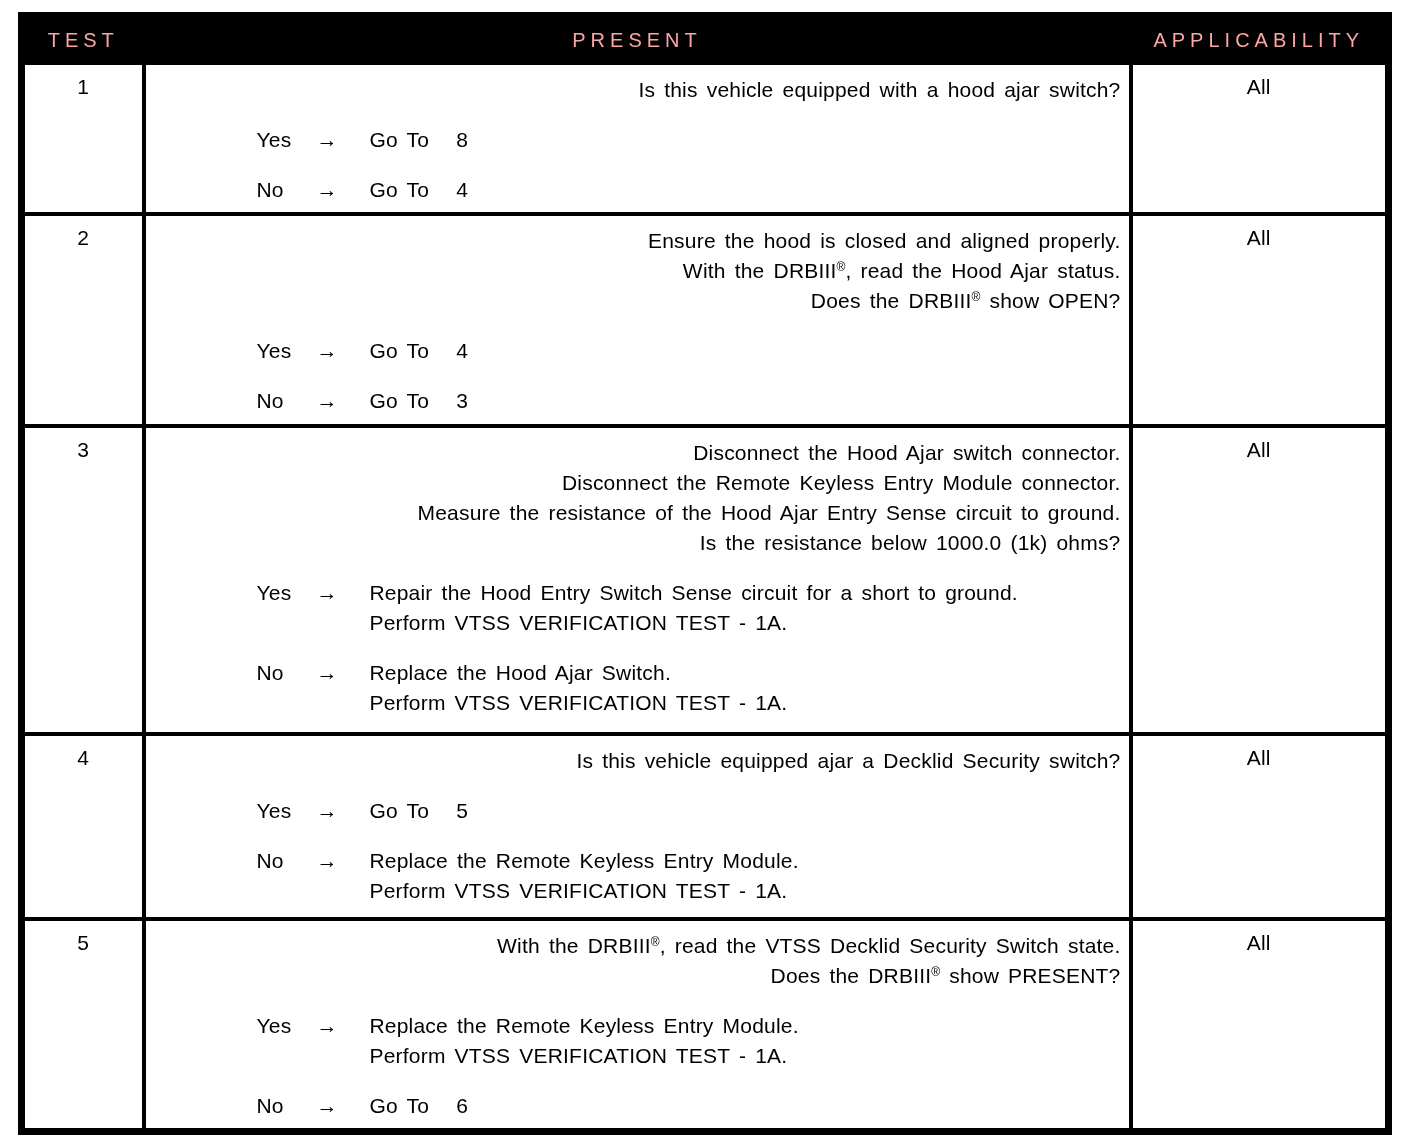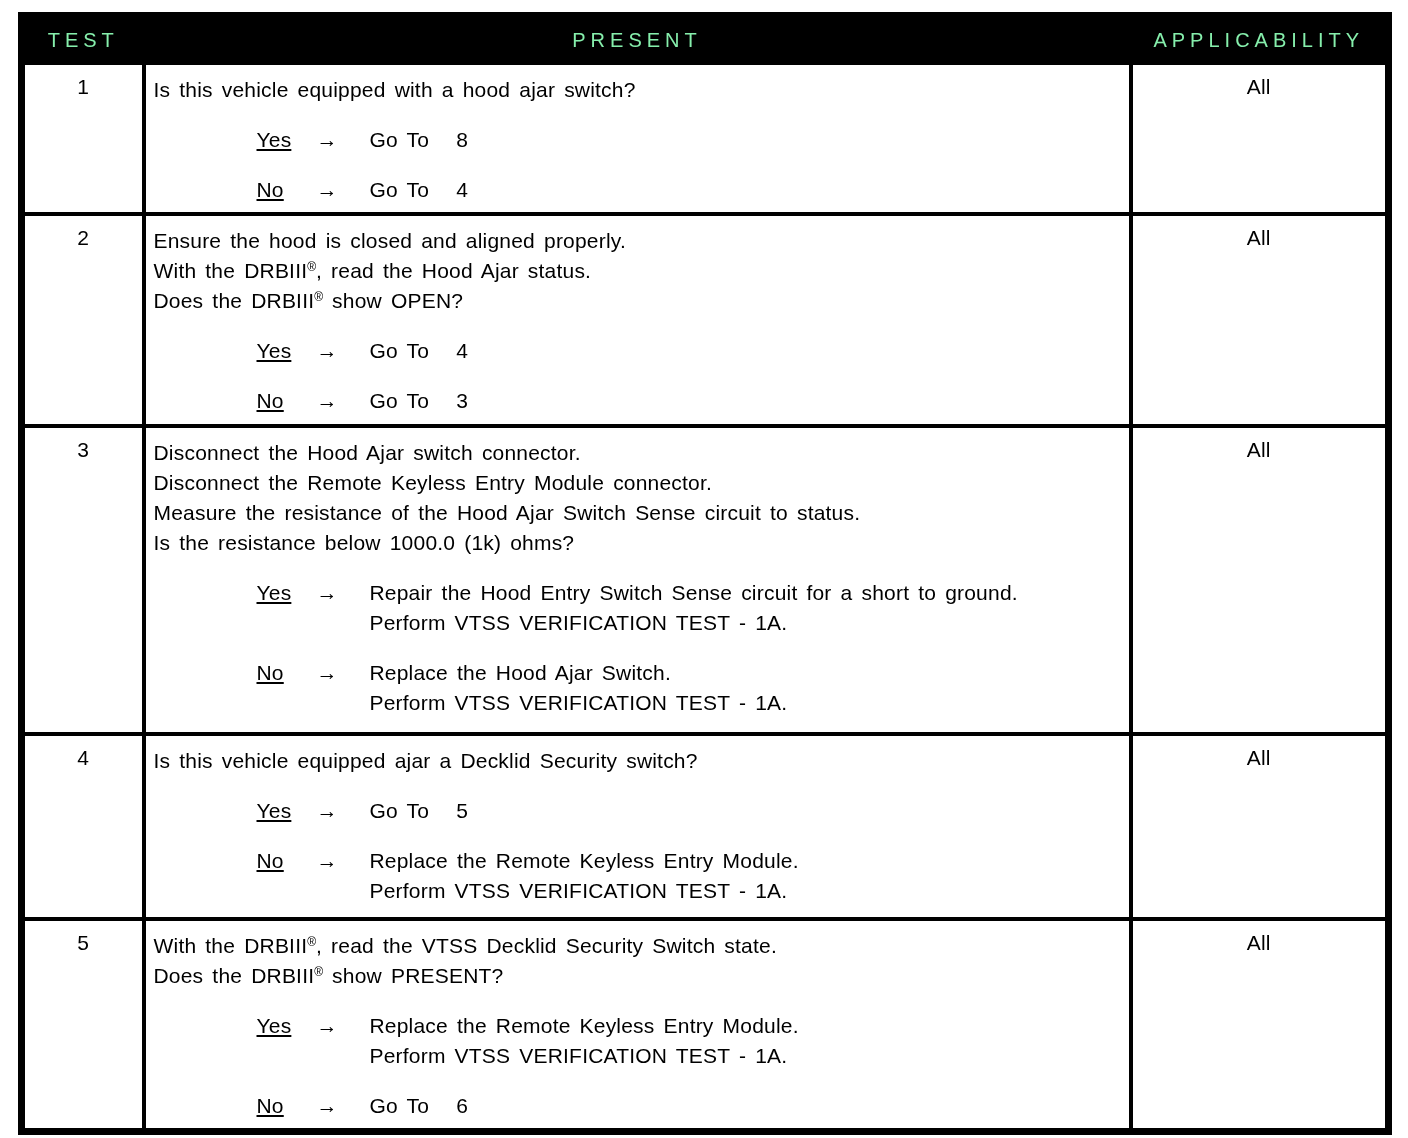--- a/index.html
+++ b/index.html
@@ -24,21 +24,21 @@
     table-layout: fixed;
   }
   table.diag, table.diag td, table.diag th {
     border: 4px solid #000000;
   }
   table.diag {
     border: 7px solid #000000;
   }
   thead th {
     background: #000000;
-    color: #86efac;
+    color: #fca5a5;
     font-size: 20px;
     font-weight: normal;
     letter-spacing: 5px;
     height: 42px;
     text-align: center;
     vertical-align: middle;
     padding: 0;
   }
   tbody td {
     vertical-align: top;
@@ -55,28 +55,29 @@
     text-align: center;
     padding-top: 10px;
     margin-left: 41px;
   }
   td.action-col {
     padding: 10px 8px 0 8px;
   }
   .stmt .line {
     line-height: 30px;
     white-space: pre-wrap;
+    text-align: right;
   }
   .resp {
     display: flex;
     margin-top: 20px;
     line-height: 30px;
   }
   .resp .sp  { width: 103px; flex: none; }
-  .resp .lbl { width: 60px;  flex: none; text-decoration: underline; }
+  .resp .lbl { width: 60px;  flex: none; }
   .resp .arr { width: 53px;  flex: none; }
   .resp .res { flex: 1; min-width: 0; }
   .res .line { line-height: 30px; white-space: pre-wrap; }
   sup.reg {
     font-size: 12px;
     letter-spacing: 0;
     vertical-align: 7px;
     line-height: 0;
   }
 </style>
@@ -151,21 +152,21 @@
       </td>
       <td class="applic-col">All</td>
     </tr>
 
     <tr style="height:308px">
       <td class="test-col">3</td>
       <td class="action-col">
         <div class="stmt">
           <div class="line">Disconnect the Hood Ajar switch connector.</div>
           <div class="line">Disconnect the Remote Keyless Entry Module connector.</div>
-          <div class="line">Measure the resistance of the Hood Ajar Switch Sense circuit to status.</div>
+          <div class="line">Measure the resistance of the Hood Ajar Entry Sense circuit to ground.</div>
           <div class="line">Is the resistance below 1000.0 (1k) ohms?</div>
         </div>
         <div class="resp">
           <span class="sp"></span>
           <span class="lbl">Yes</span>
           <span class="arr">→</span>
           <span class="res">
             <span class="line" style="display:block">Repair the Hood Entry Switch Sense circuit for a short to ground.</span>
             <span class="line" style="display:block">Perform VTSS VERIFICATION TEST - 1A.</span>
           </span>

